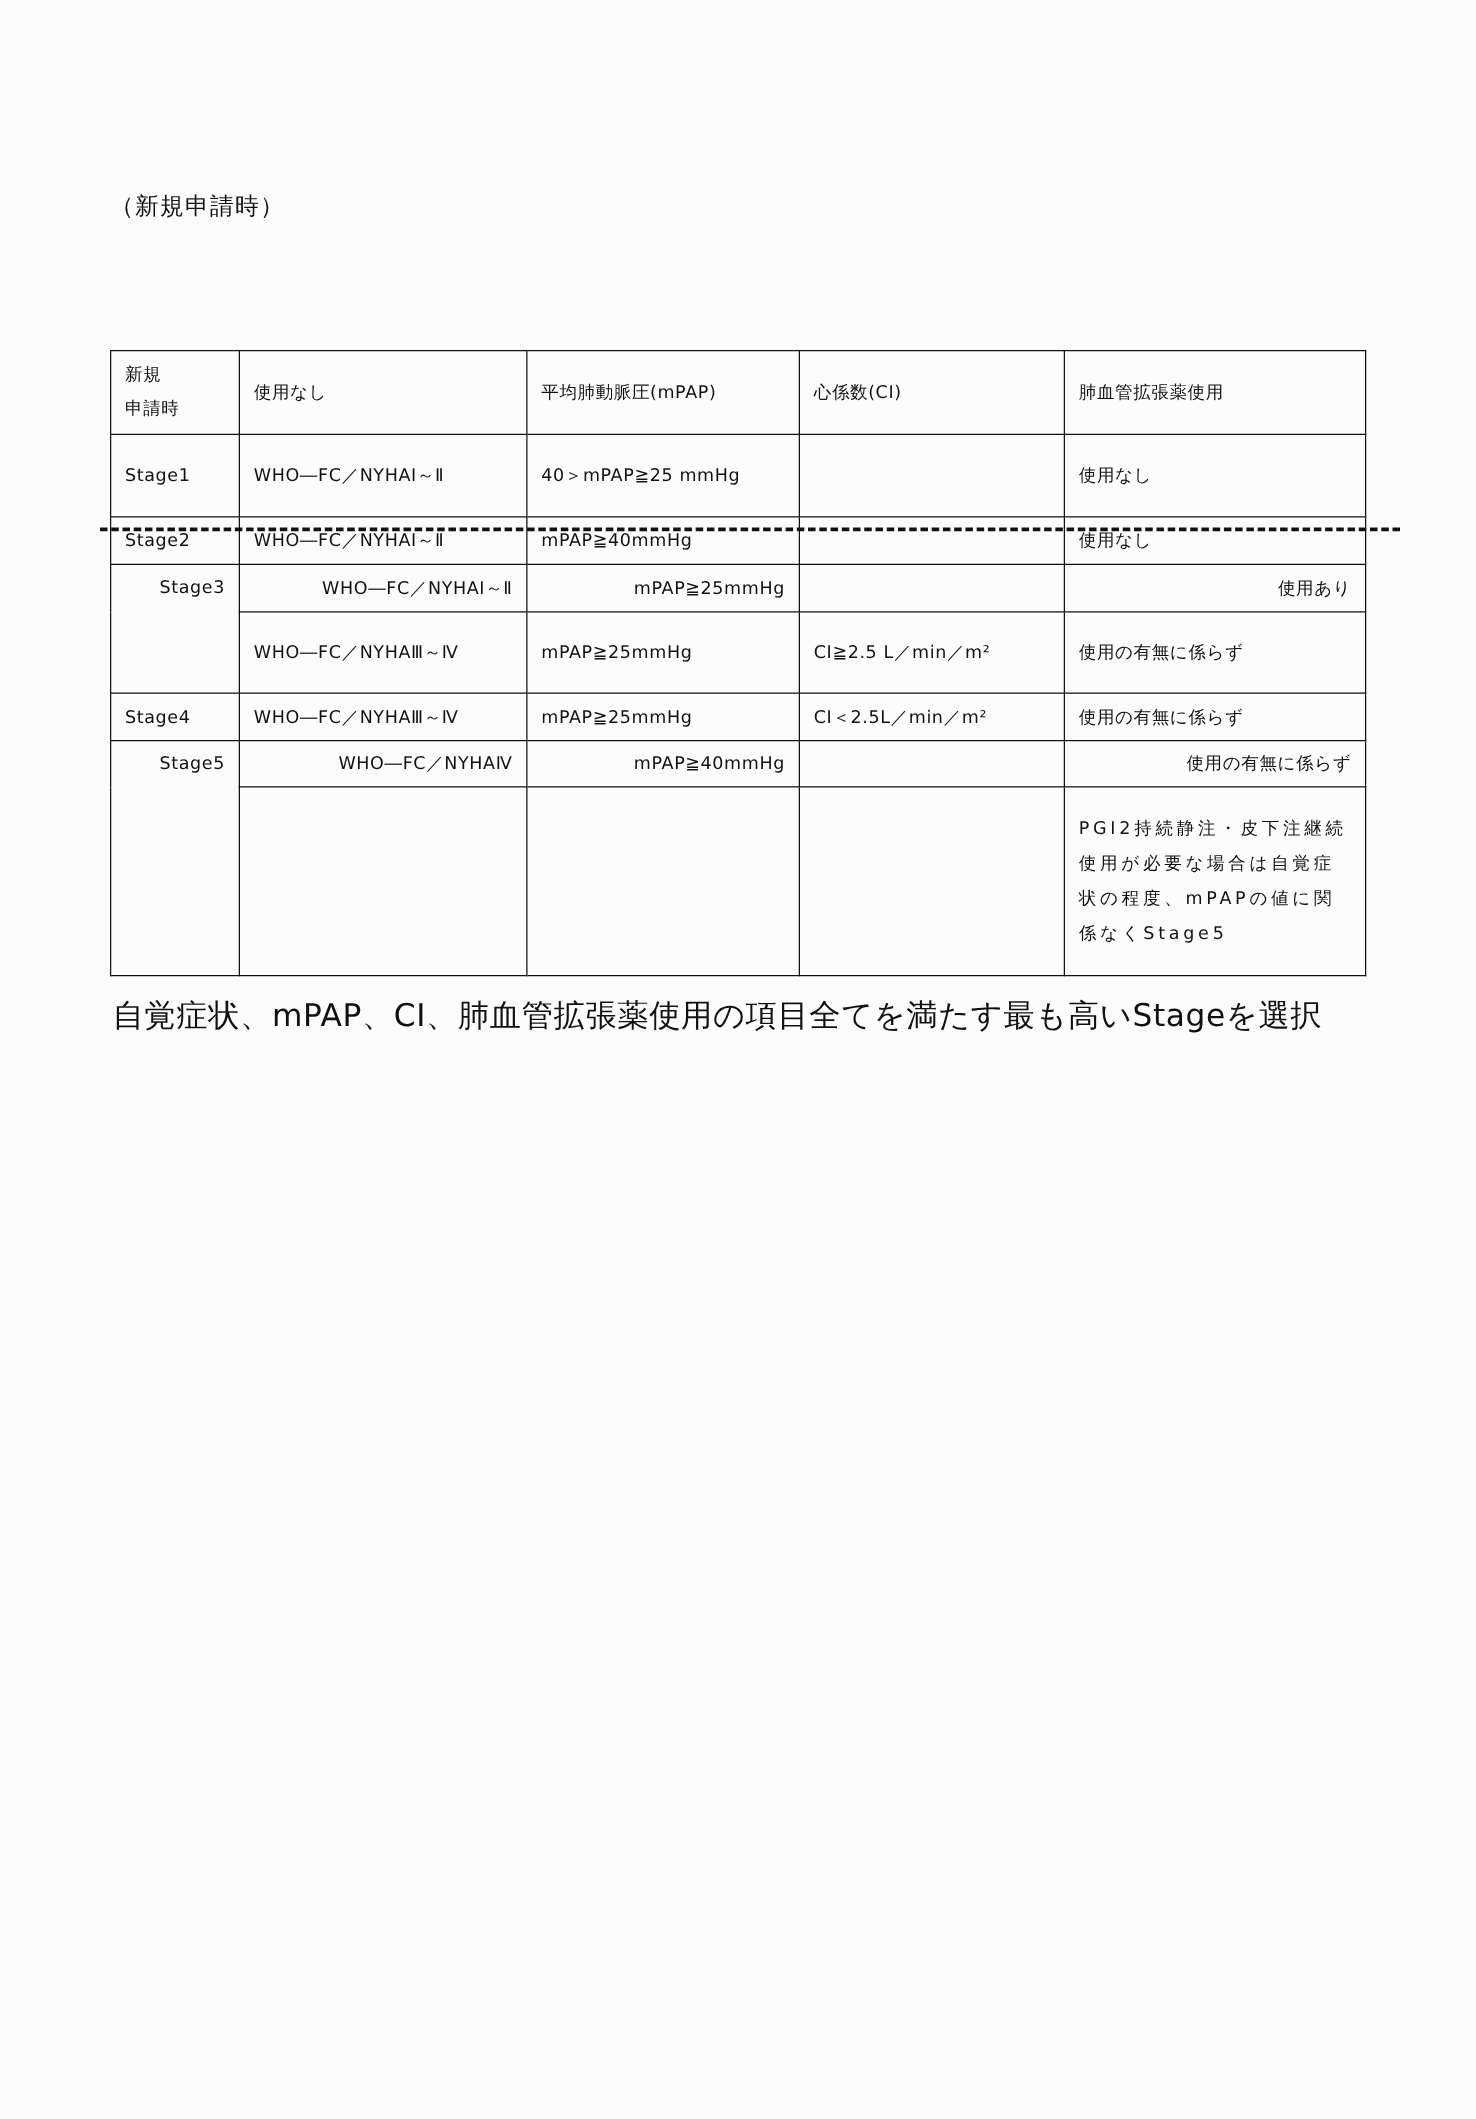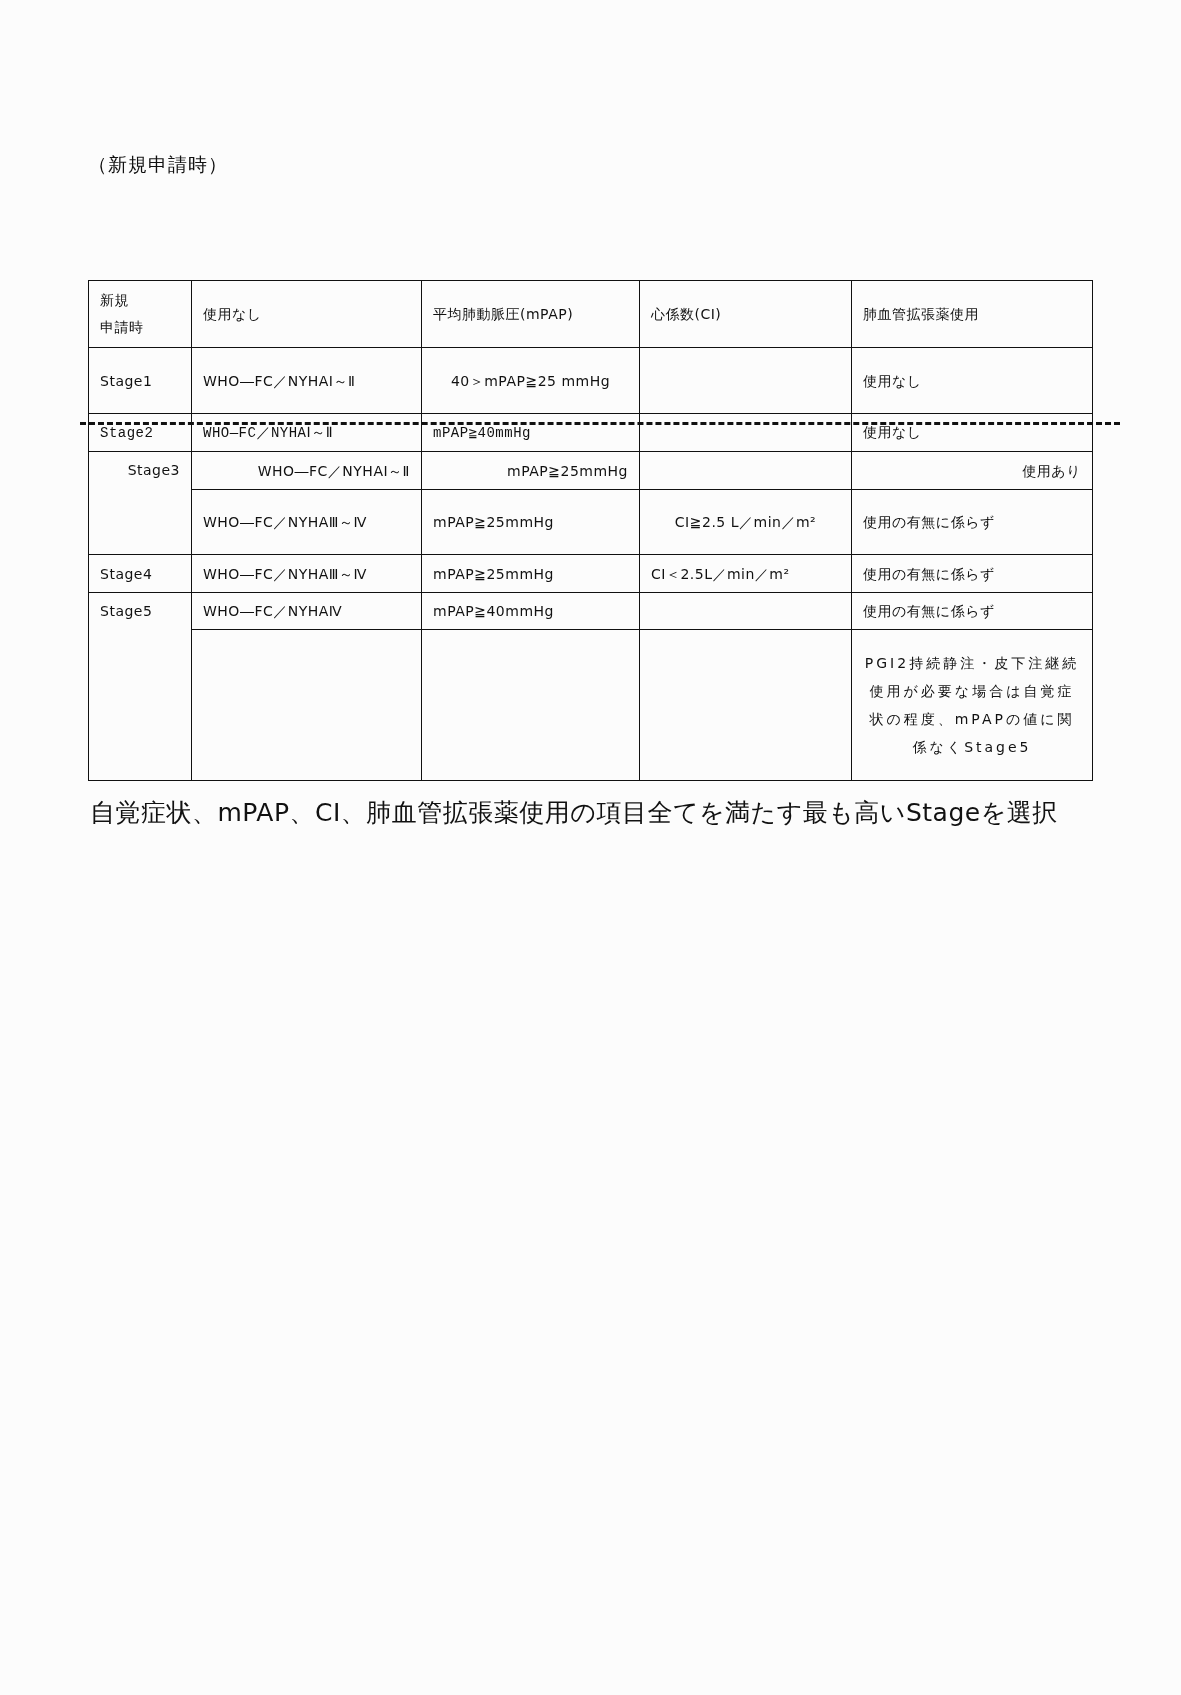--- a/index.html
+++ b/index.html
@@ -25,21 +25,21 @@
   }
   table.stage-table td {
     border: 1.5px solid #111;
     padding: 0 11px;
     vertical-align: middle;
     line-height: 28px;
     letter-spacing: 0.5px;
     white-space: nowrap;
     overflow: hidden;
   }
-  table.stage-table td.wrap { white-space: normal; text-align: center; }
+  table.stage-table td.wrap { white-space: normal; }
   table.stage-table td.top { vertical-align: top; padding-top: 4px; }
   .col1 { width: 103px; }
   .col2 { width: 230px; }
   .col3 { width: 218px; }
   .col4 { width: 212px; }
   .col5 { width: 241px; }
   .dashed-line {
     position: absolute; left: 80px; top: 422px;
     width: 1040px; height: 0;
     border-top: 3px dashed #111;
@@ -73,21 +73,21 @@
     <td>心係数(CI)</td>
     <td>肺血管拡張薬使用</td>
   </tr>
   <tr style="height:66px;">
     <td>Stage1</td>
     <td>WHO―FC／NYHAⅠ～Ⅱ</td>
     <td class="wrap">40＞mPAP≧25 mmHg</td>
     <td></td>
     <td>使用なし</td>
   </tr>
-  <tr style="height:38px;font-family:Liberation Mono, monospace;">
+  <tr style="height:38px;">
     <td>Stage2</td>
     <td>WHO―FC／NYHAⅠ～Ⅱ</td>
     <td>mPAP≧40mmHg</td>
     <td></td>
     <td>使用なし</td>
   </tr>
   <tr style="height:38px;text-align:right;">
     <td class="top" rowspan="2">Stage3</td>
     <td>WHO―FC／NYHAⅠ～Ⅱ</td>
     <td>mPAP≧25mmHg</td>
@@ -100,21 +100,21 @@
     <td class="wrap">CI≧2.5 L／min／m²</td>
     <td>使用の有無に係らず</td>
   </tr>
   <tr style="height:38px;">
     <td>Stage4</td>
     <td>WHO―FC／NYHAⅢ～Ⅳ</td>
     <td>mPAP≧25mmHg</td>
     <td>CI＜2.5L／min／m²</td>
     <td>使用の有無に係らず</td>
   </tr>
-  <tr style="height:37px;">
+  <tr style="height:37px;text-align:right;">
     <td class="top" rowspan="2">Stage5</td>
     <td>WHO―FC／NYHAⅣ</td>
     <td>mPAP≧40mmHg</td>
     <td></td>
     <td>使用の有無に係らず</td>
   </tr>
   <tr style="height:151px;">
     <td></td>
     <td></td>
     <td></td>

